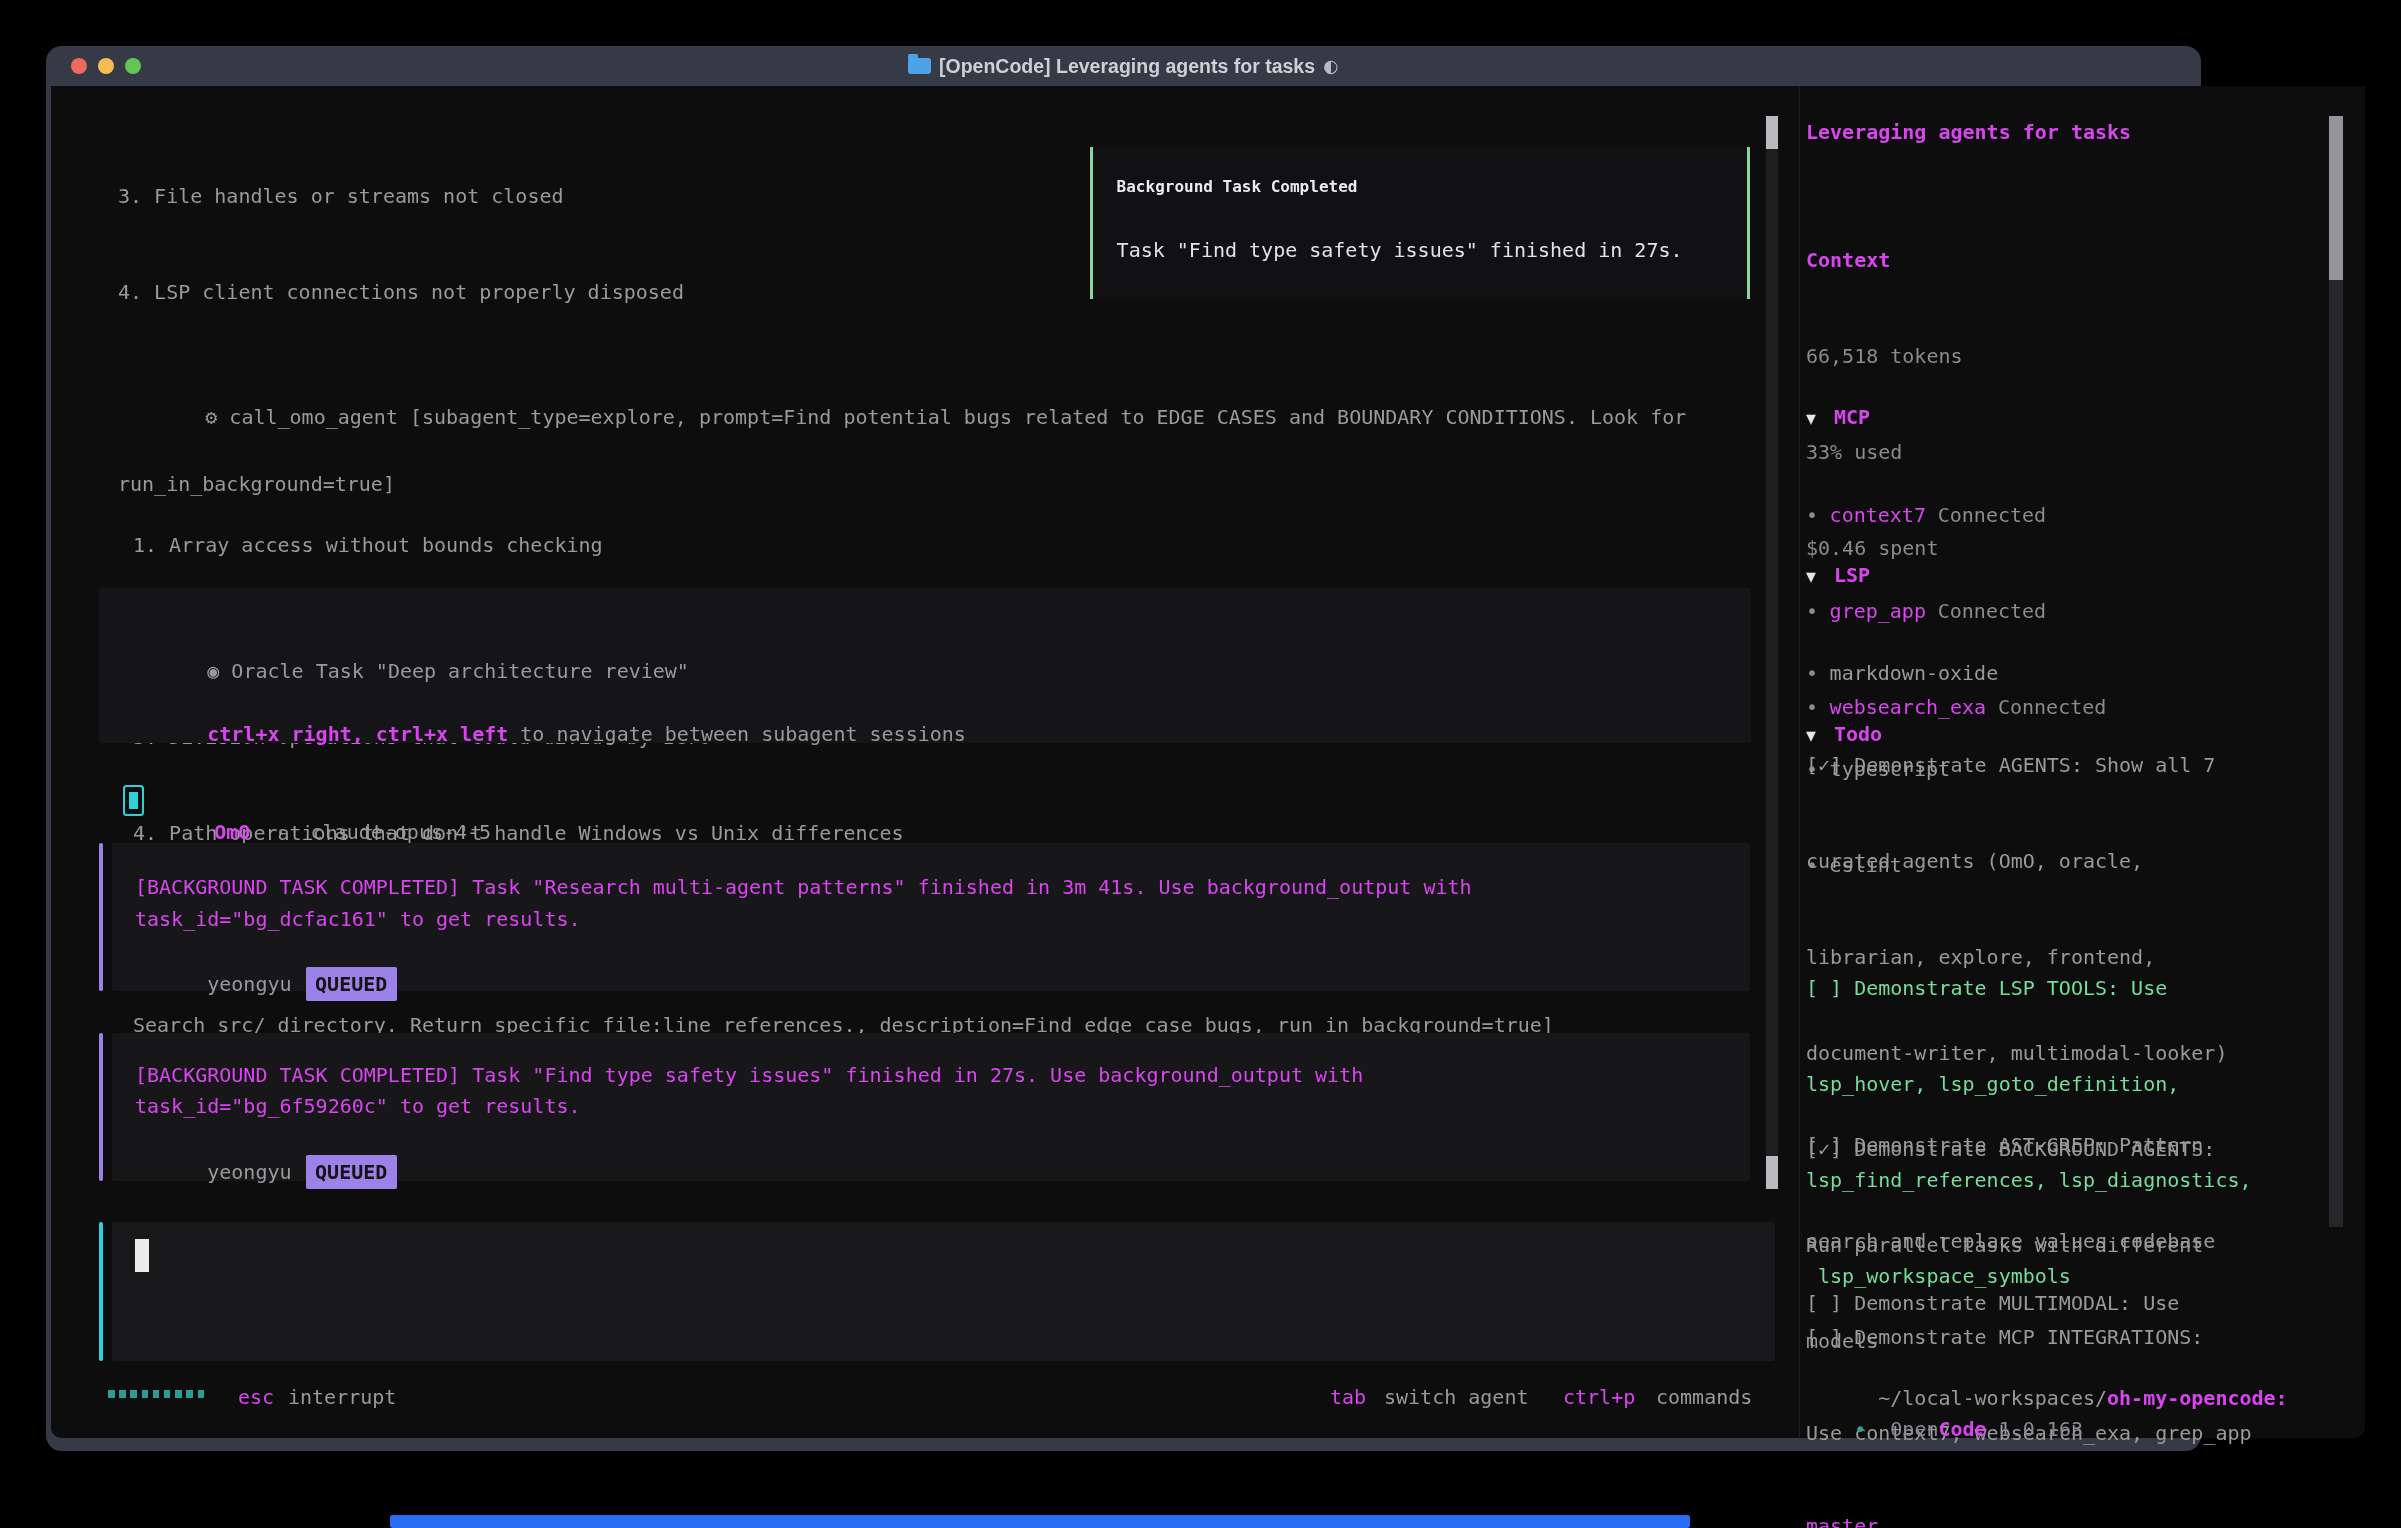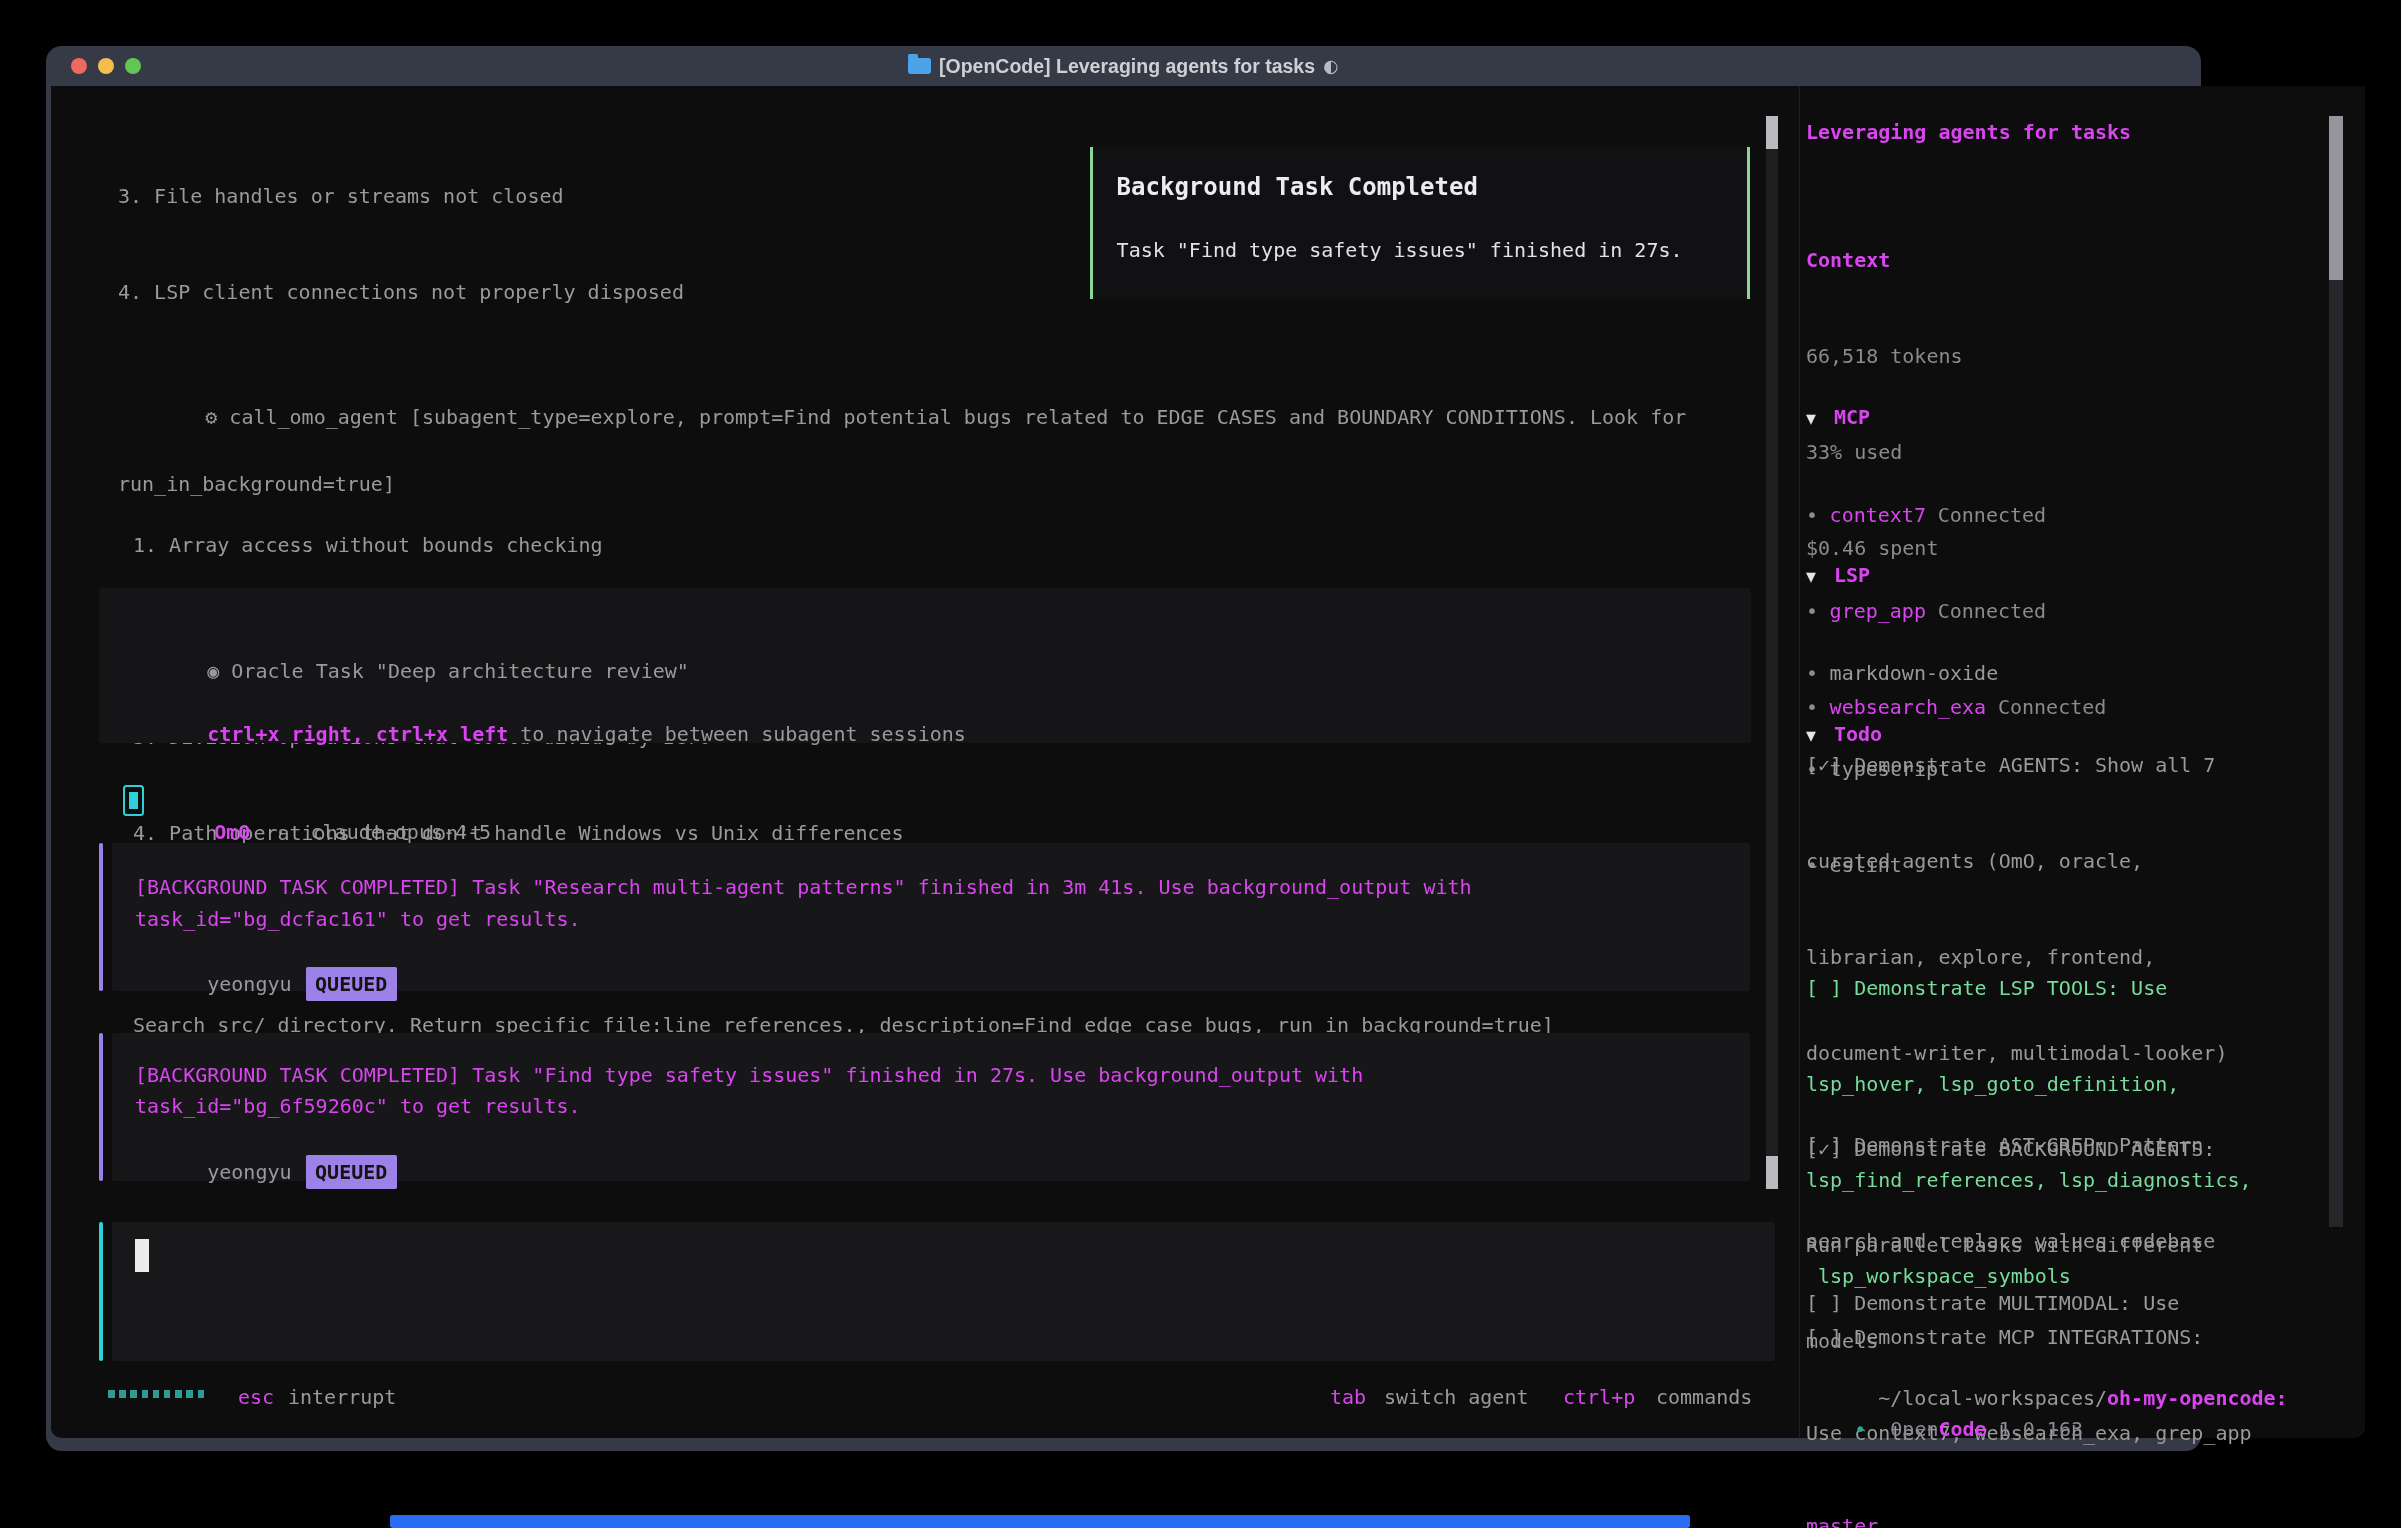--- a/index.html
+++ b/index.html
@@ -29,21 +29,21 @@
   
   .abs { position:absolute; }
   .mono { font-size:20px; line-height:32px; white-space:pre; }
   .gray { color:#9a9a9c; } .dim { color:#8b8b8f; } .white { color:#d946ef; }
   .bold { font-weight:bold; }
   .cyan { color:#2fd0d8; } .green-txt { color:#77dd9b; }
 
   
   .notify { position:absolute; left:1090px; top:147px; width:660px; height:152px;
             background:#111113; border-left:3px solid #8ad698; border-right:3px solid #8ad698; }
-  .notify .n-title { position:absolute; left:23.6px; top:23.6px; font-size:24px; font-weight:bold; color:#ececee; }
+  .notify .n-title { position:absolute; left:23.6px; top:23.6px; font-size:16px; font-weight:bold; color:#ececee; }
   .notify .n-body  { position:absolute; left:23.6px; top:87px; font-size:20px; color:#e2e2e4; }
 
   
   .card-border { position:absolute; width:4.1px; background:#9c82e8; border-radius:1.8px; }
   .card { position:absolute; background:#17171a; border-radius:2.4px; }
   .badge { display:inline-block; background:#9c82e8; color:#141414; font-weight:bold;
            padding:0.6px 9.5px 1.8px 9.5px; margin-left:14px; border-radius:1.8px; }
 
   .oracle-card { position:absolute; left:99px; top:588px; width:1652px; height:155px;
                  background:#151517; border-radius:3.5px; }

